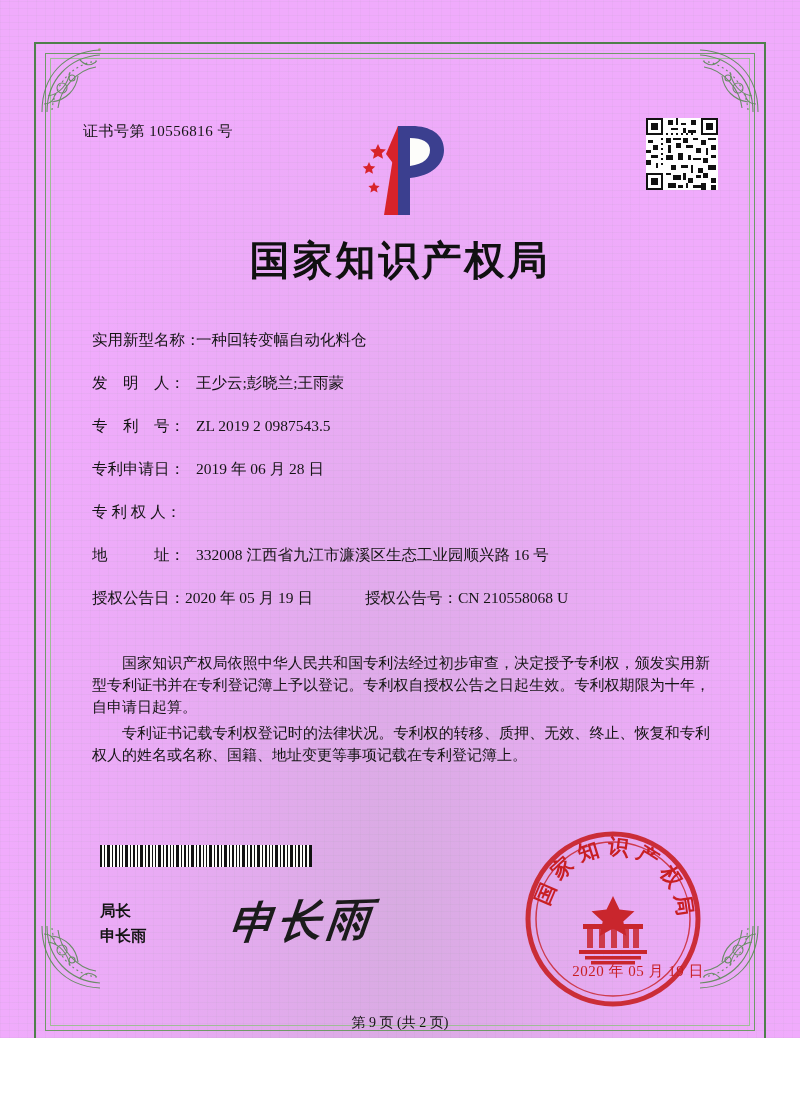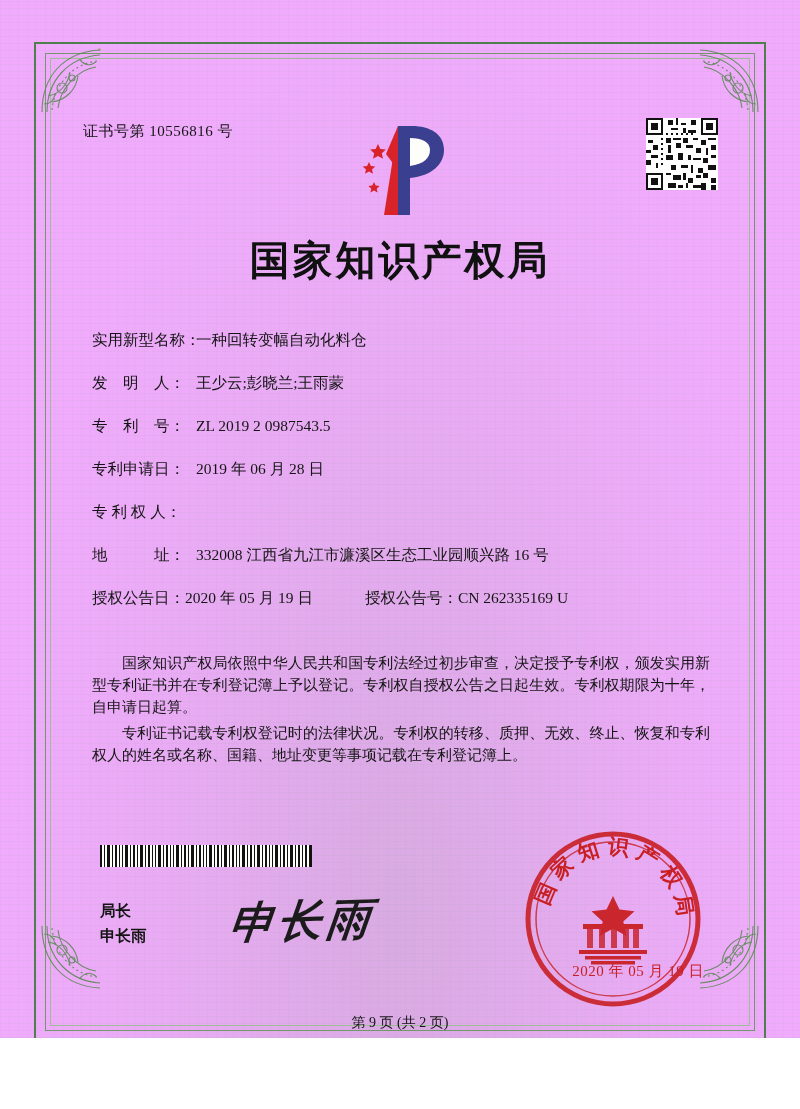--- a/index.html
+++ b/index.html
@@ -414,21 +414,21 @@
       <span class="field-label w1">专 利 权 人：</span>
     </div>
     <div class="field-row">
       <span class="field-label w1">地　　　址：</span>
       <span class="field-value">332008 江西省九江市濂溪区生态工业园顺兴路 16 号</span>
     </div>
     <div class="field-row split">
       <span class="field-label">授权公告日：</span>
       <span>2020 年 05 月 19 日</span>
       <span class="sub-label">授权公告号：</span>
-      <span>CN 262335169 U</span>
+      <span>CN 210558068 U</span>
     </div>
   </div>
 
   <div class="para" id="para-block">
     <p>国家知识产权局依照中华人民共和国专利法经过初步审查，决定授予专利权，颁发实用新型专利证书并在专利登记簿上予以登记。专利权自授权公告之日起生效。专利权期限为十年，自申请日起算。</p>
     <p>专利证书记载专利权登记时的法律状况。专利权的转移、质押、无效、终止、恢复和专利权人的姓名或名称、国籍、地址变更等事项记载在专利登记簿上。</p>
   </div>
 
   <div class="barcode">
     <svg viewBox="0 0 212 22" width="212" height="22" shape-rendering="crispEdges">

